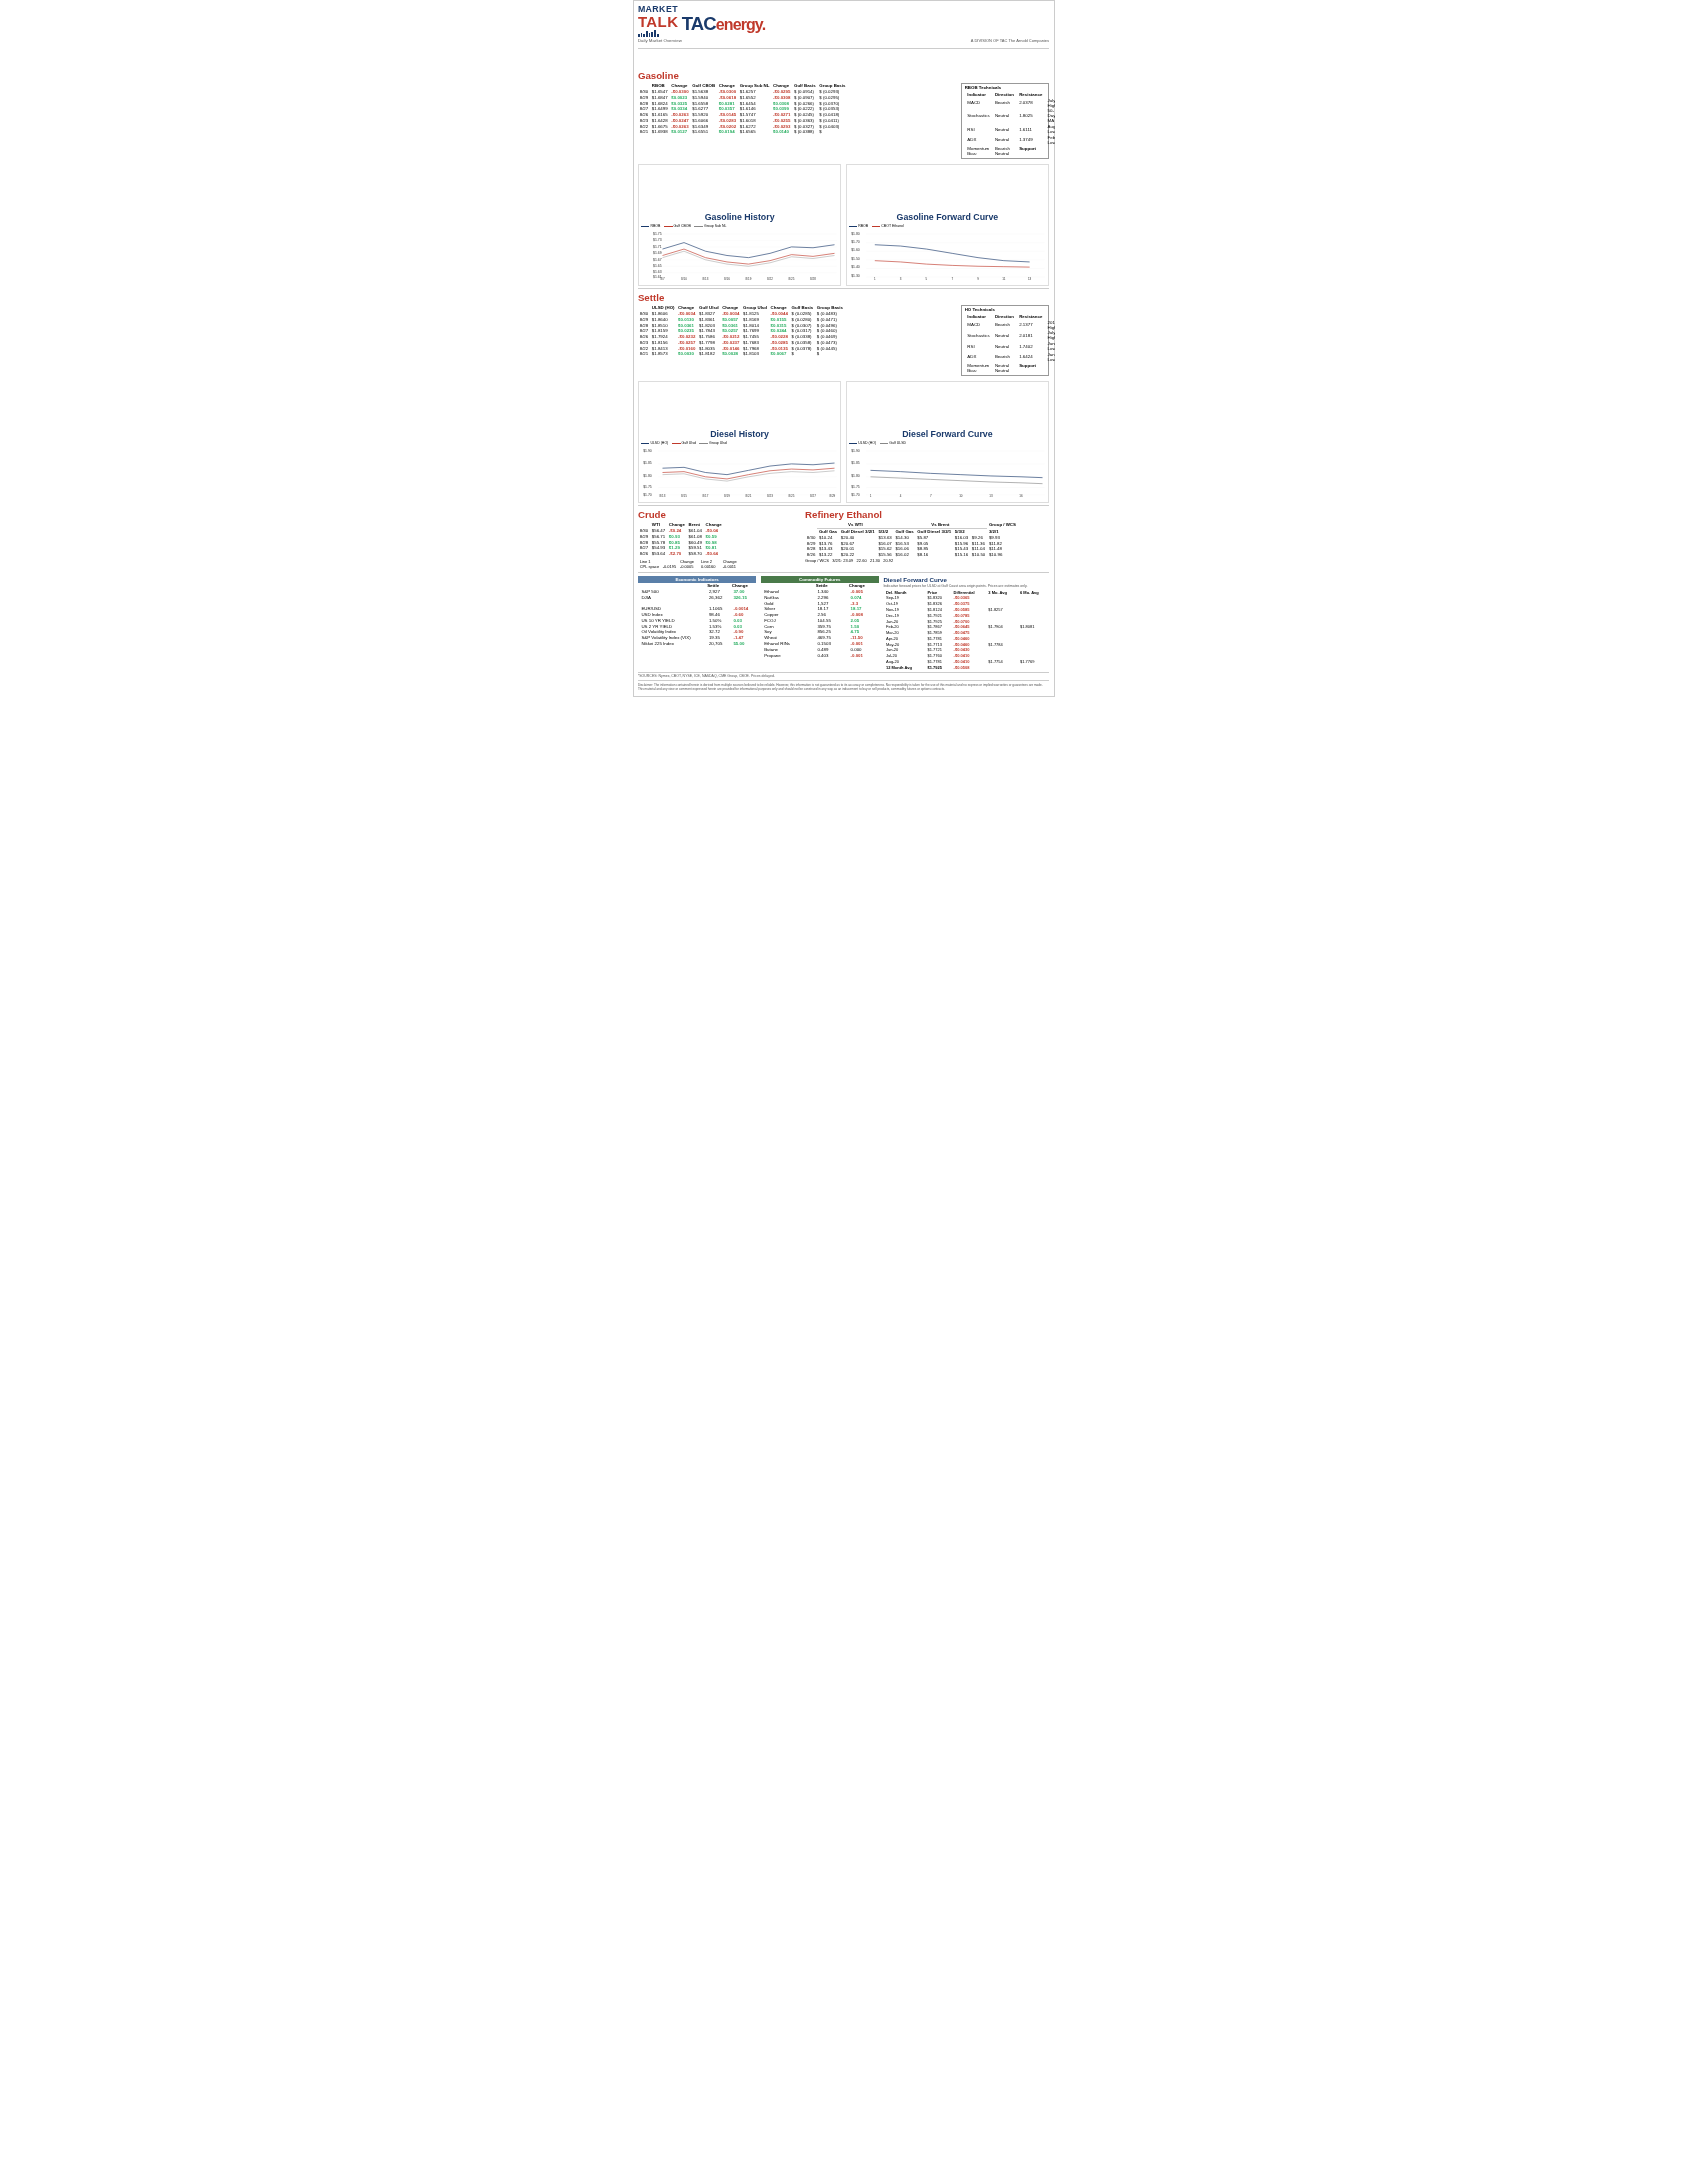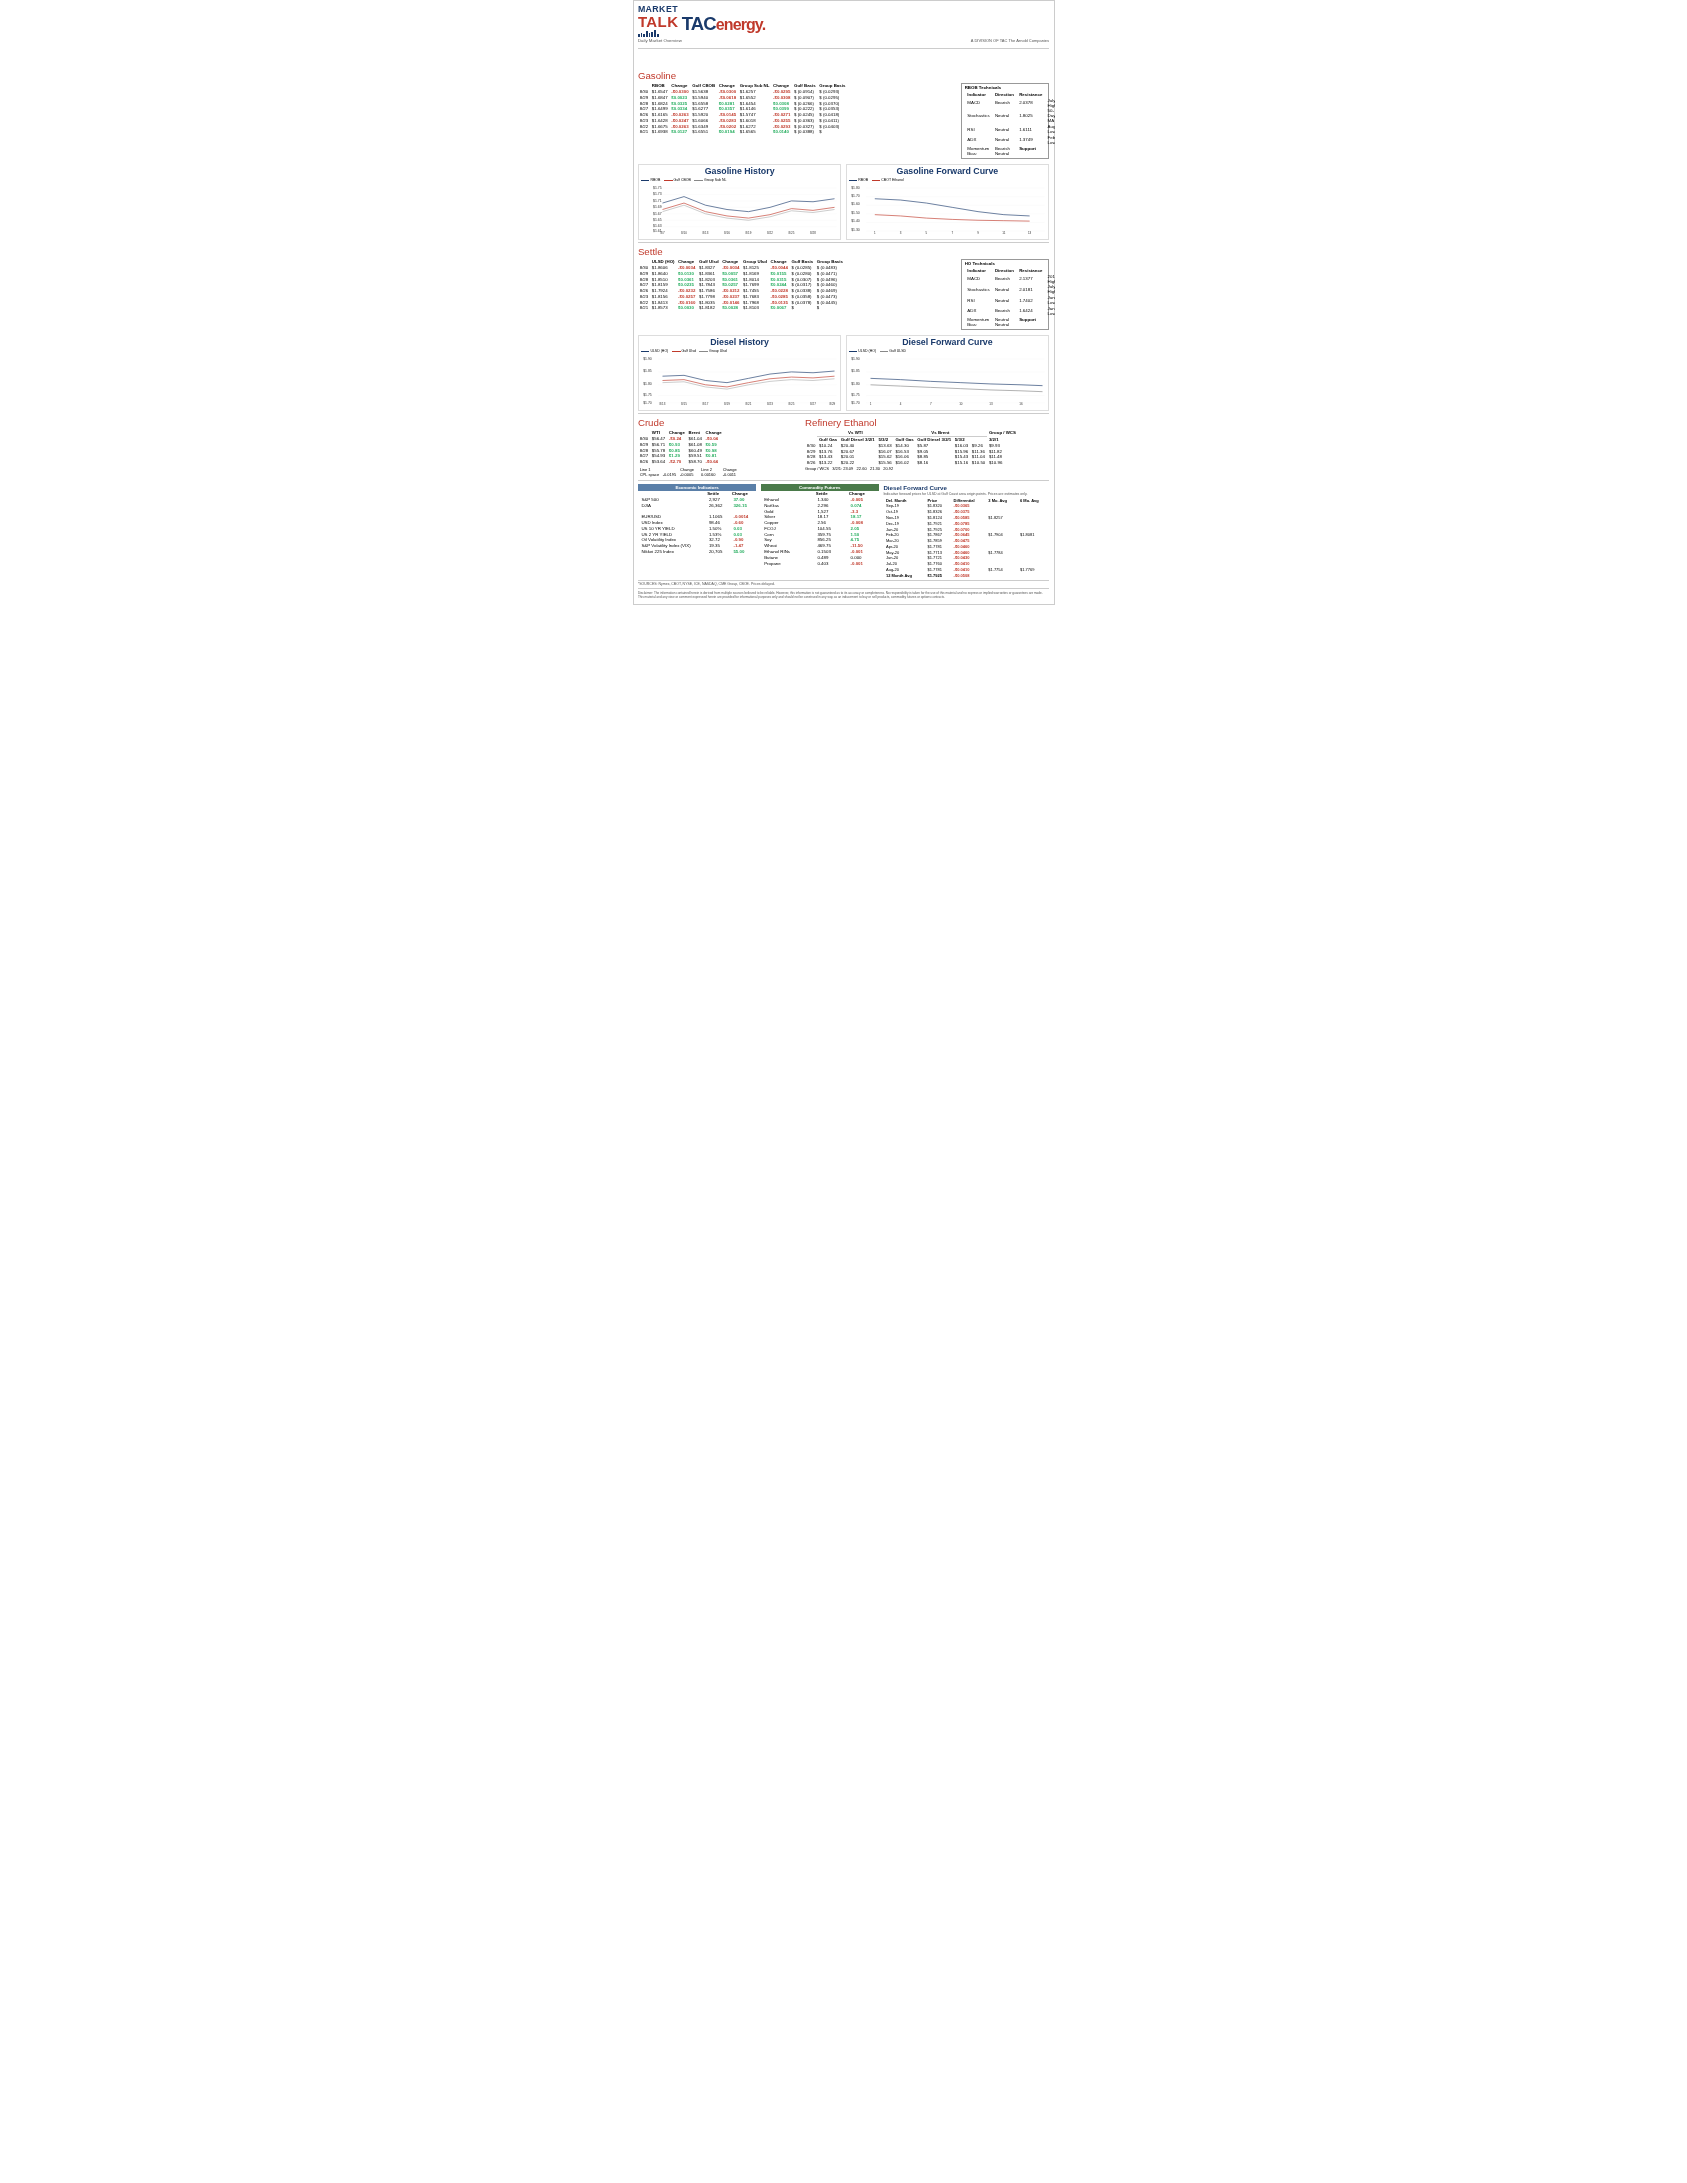--- a/index.html
+++ b/index.html
@@ -34,30 +34,31 @@
     }
     .division-text {
       font-size: 4px;
       color: #555;
       text-align: right;
       align-self: flex-end;
     }
     
     .section-title {
       font-size: 9.7px;
-      font-weight: normal;
+      font-weight: bold;
       color: #c0392b;
       margin-bottom: 1.8px;
     }
     .section-title-blue {
       font-size: 8.8px;
       font-weight: bold;
       color: #1a3a6b;
       text-align: center;
       margin-bottom: 1.8px;
+      margin-top: 46px;
     }
     
     table {
       border-collapse: collapse;
       font-size: 4.4px;
     }
     .data-table td, .data-table th {
       padding: 0.4px 1.8px;
       white-space: nowrap;
     }

